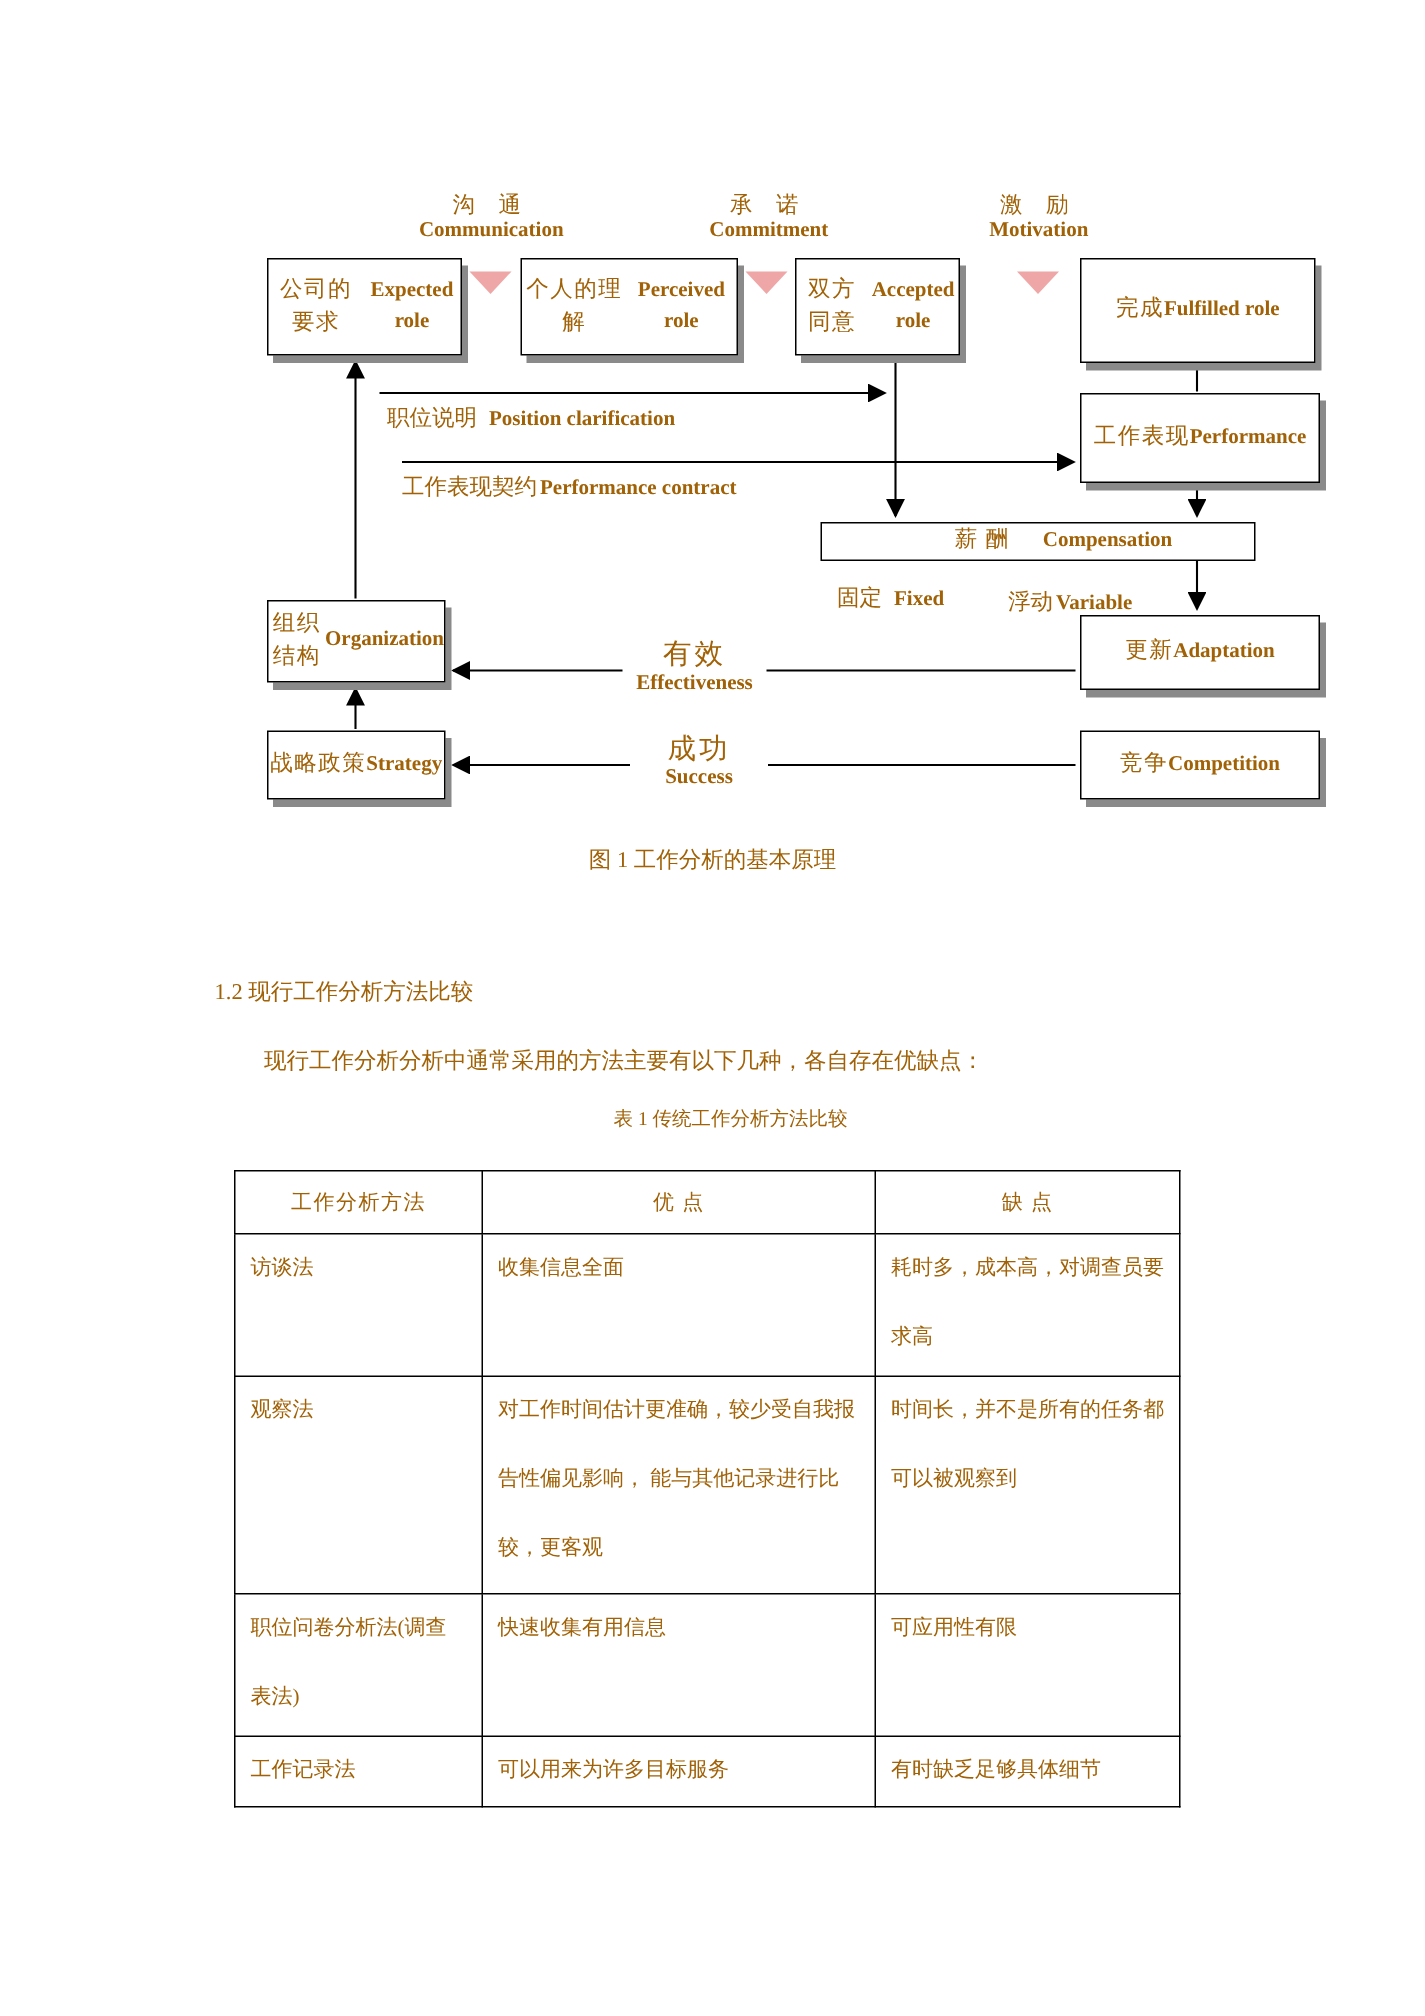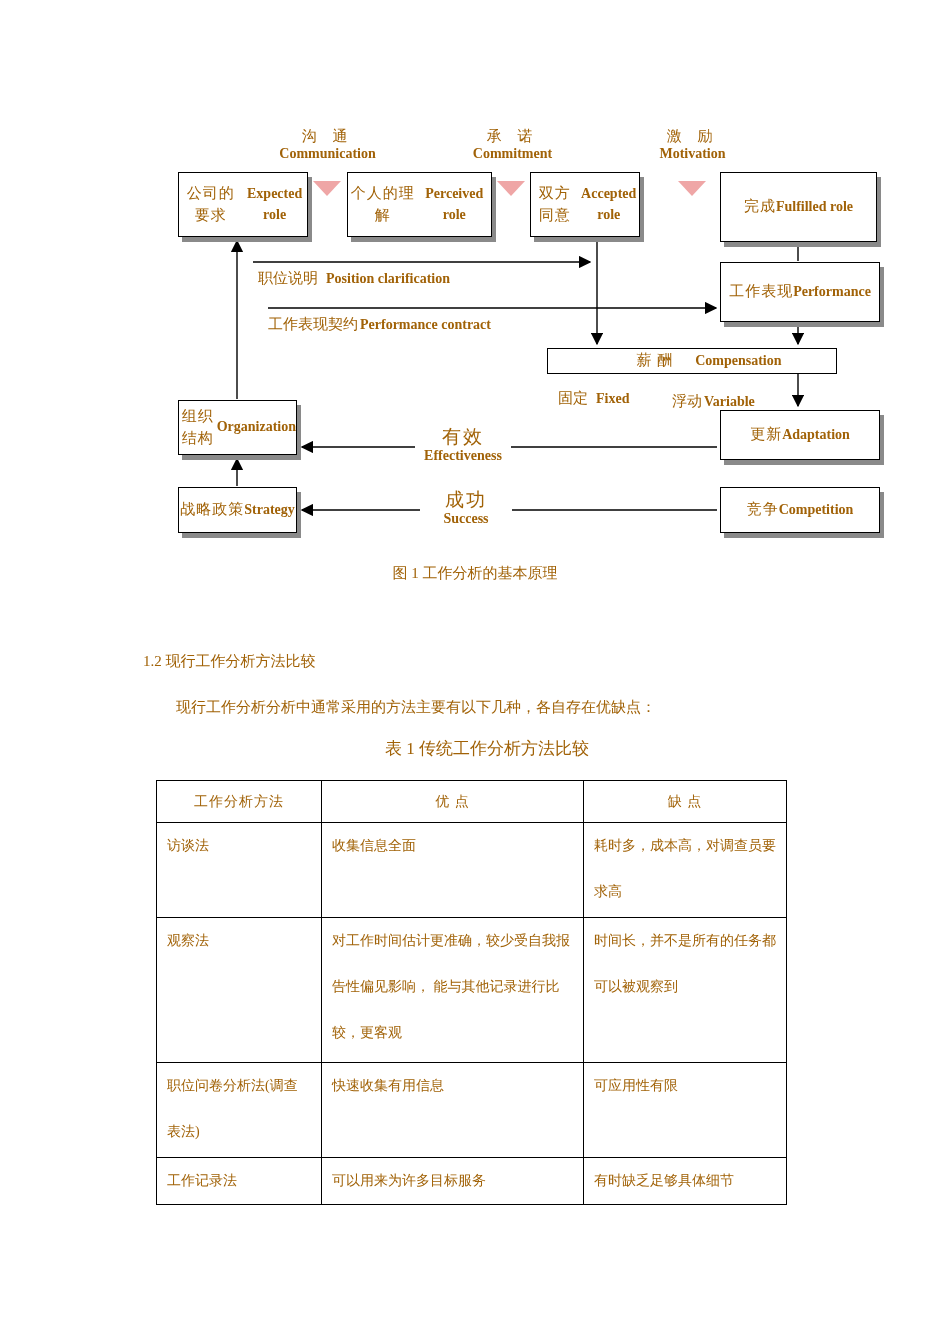--- a/index.html
+++ b/index.html
@@ -39,21 +39,21 @@
     display:flex; flex-direction:column; align-items:center; line-height:1.1;
   }
   .stacklabel .zh { font-size:19px; letter-spacing:2px; }
   .stacklabel .en { font-size:14px; font-weight:bold; }
 
   .caption { position:absolute; left:0; width:950px; text-align:center; font-size:15px; }
 
   
   .heading { position:absolute; font-size:15px; }
   .para { position:absolute; font-size:15px; }
-  .tbl-caption { position:absolute; left:0; width:950px; text-align:center; font-size:17px;padding-left:24px; }
+  .tbl-caption { position:absolute; left:0; width:950px; text-align:center; font-size:13px;padding-left:24px; }
 
   
   table.cmp {
     position:absolute; left:156px; top:780px; width:630px;
     border-collapse:collapse; table-layout:fixed;
   }
   table.cmp th, table.cmp td { border:1px solid #000; font-weight:normal; }
   table.cmp th { height:42px; text-align:center; vertical-align:middle; font-size:14px; letter-spacing:1px; }
   table.cmp td {
     vertical-align:top; text-align:left; font-size:14px;

